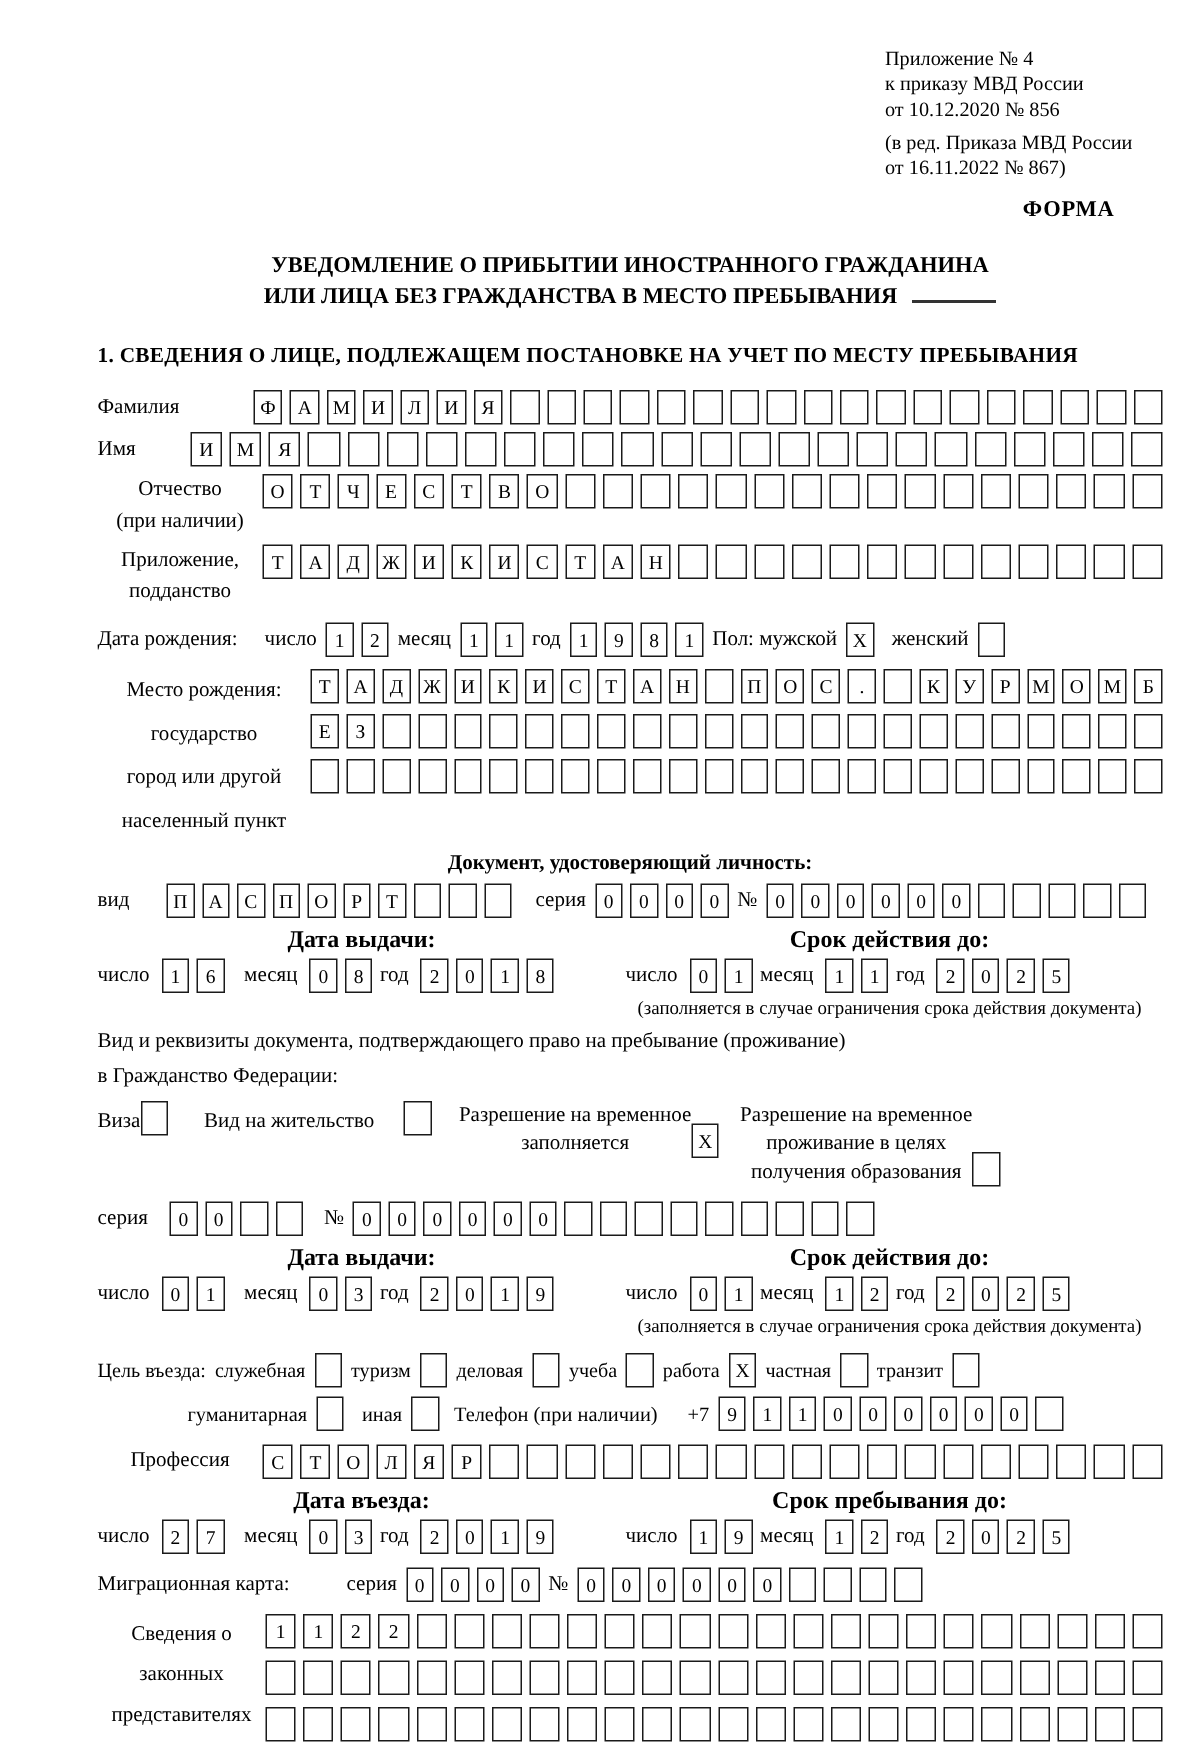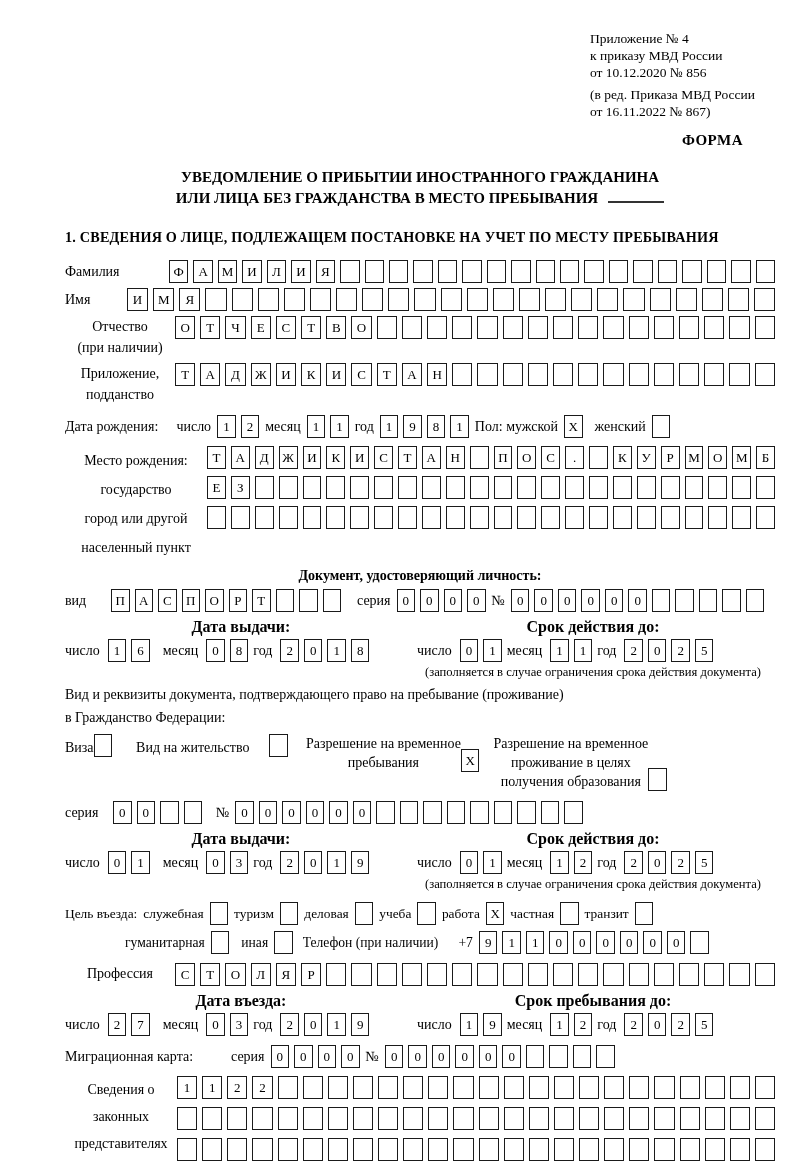--- a/index.html
+++ b/index.html
@@ -413,21 +413,21 @@
     </div>
     <div class="opt" style="margin-left:14px;">
       <span class="olbl">Вид на жительство</span>
       <div class="cellgroup" style="margin-left:20px;">
           <div class="cell"></div>
         </div>
     </div>
     <div class="opt" style="margin-left:8px;">
       <span class="olbl">
         <span>Разрешение на временное</span><br>
-        <span>пребывания</span>
+        <span>заполняется</span>
       </span>
       <div class="cellgroup">
           <div class="cell">X</div>
         </div>
     </div>
     <div class="opt" style="margin-left:4px;">
       <span class="olbl">
         <span>Разрешение на временное</span><br>
         <span>проживание в целях</span><br>
         <span>получения образования</span>

